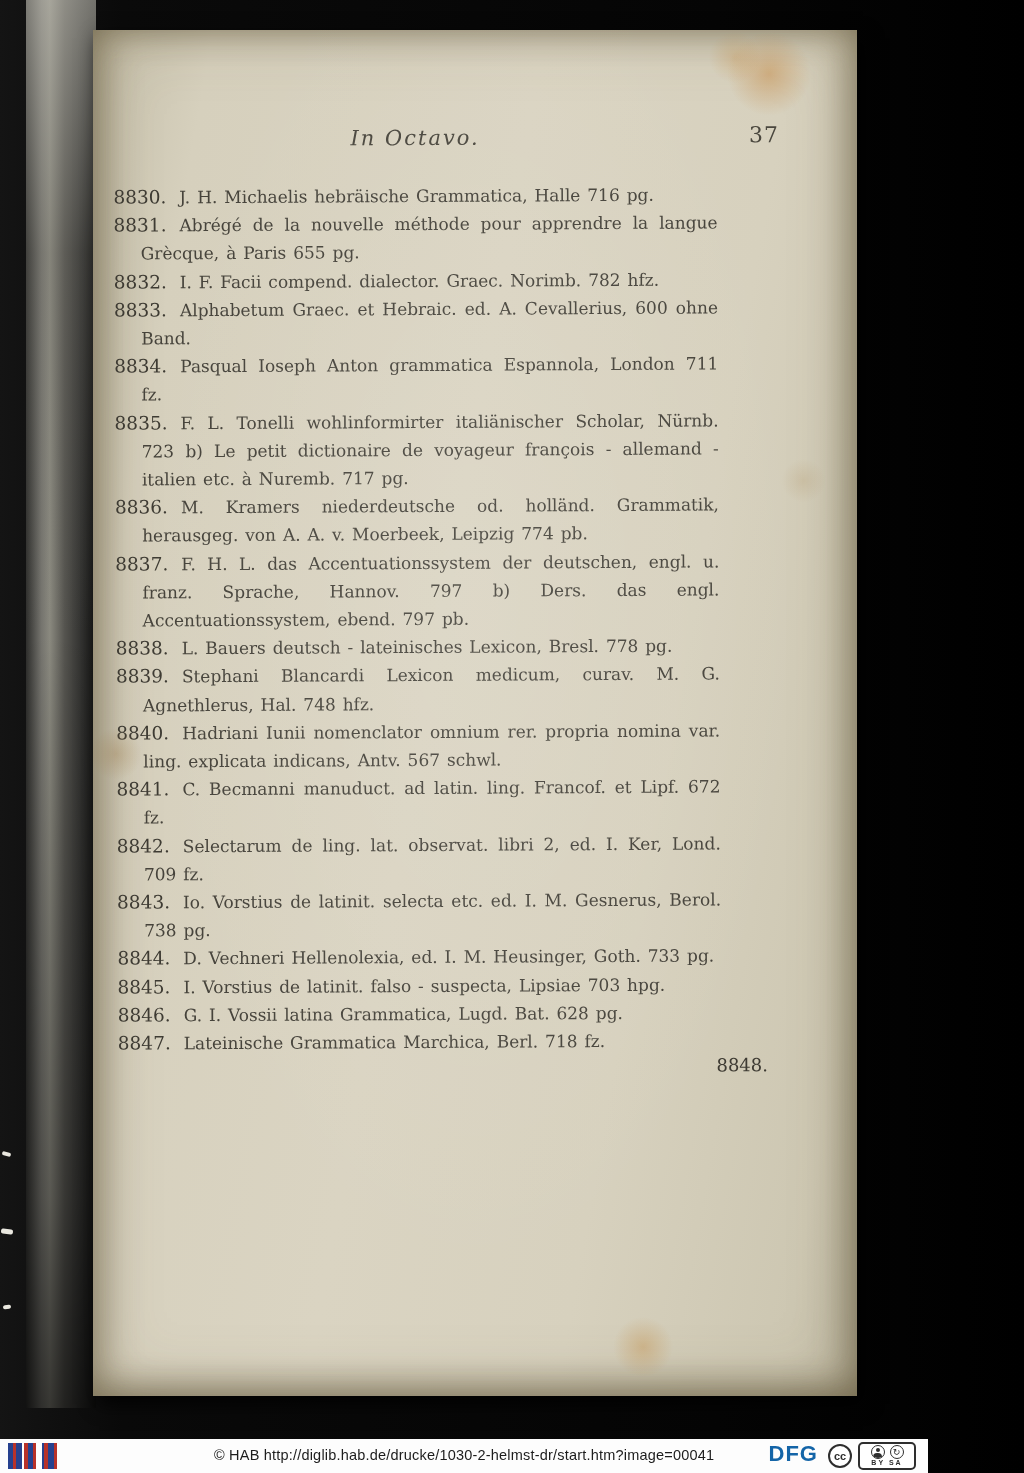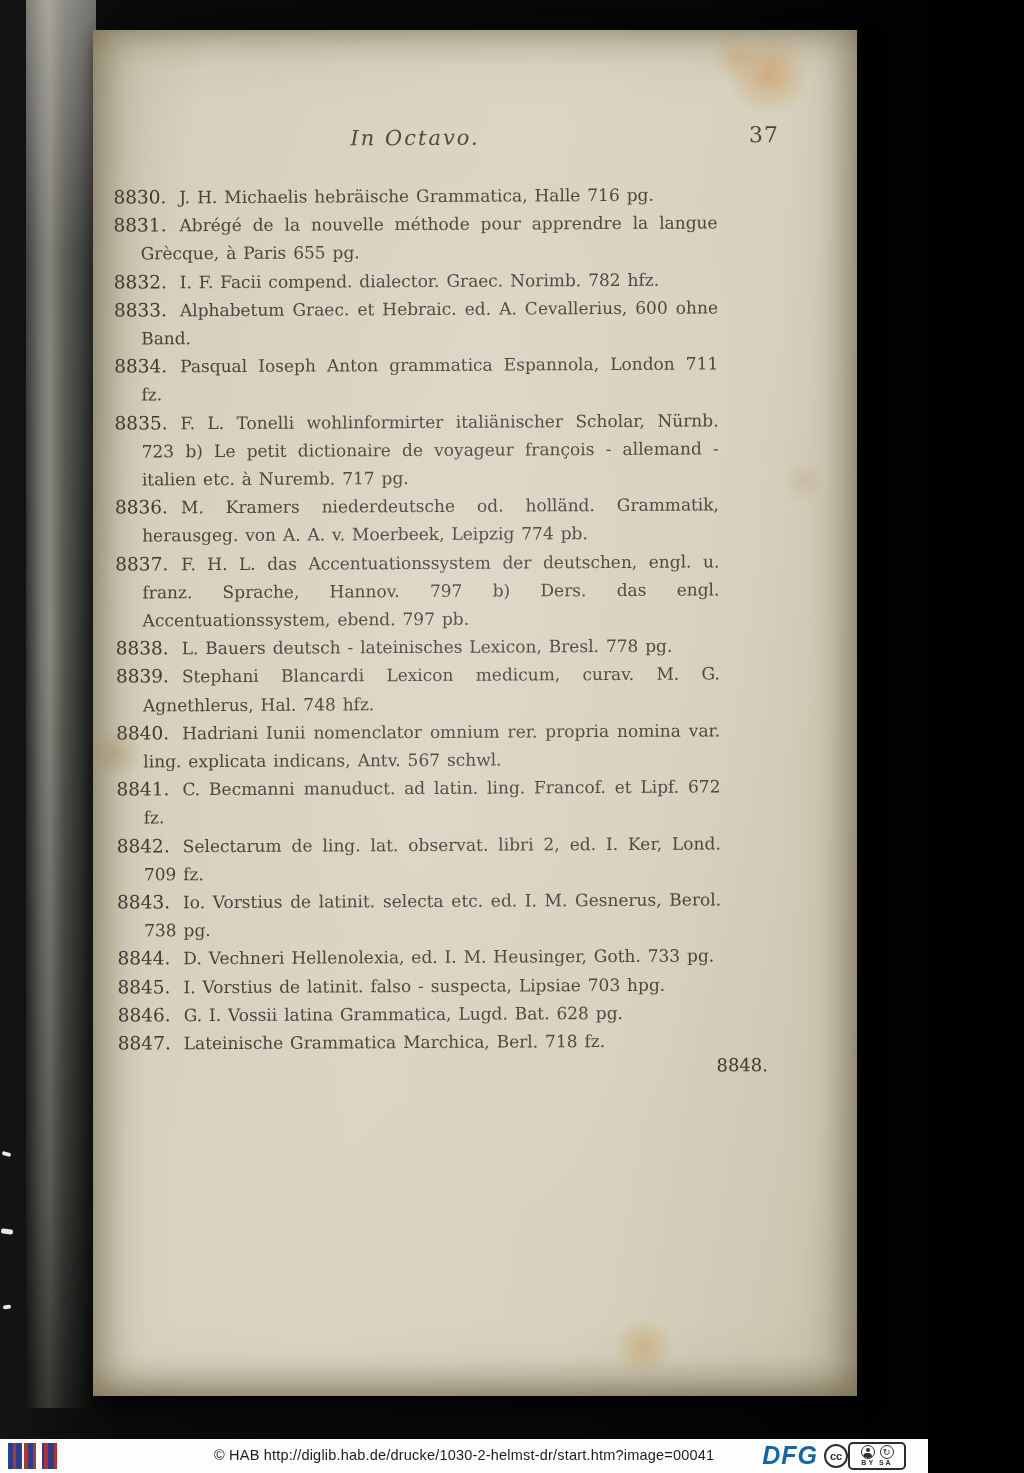--- a/index.html
+++ b/index.html
@@ -50,23 +50,23 @@
   .catchword{margin-top:0;text-align:right;padding-right:2px;font-size:18px;
       width:650px;color:#3e3b33;}
 
   
   .footer-bar{position:absolute;left:0;bottom:0;width:928px;height:34px;
       background:#fdfdfd;display:flex;align-items:center;
       font-family:"Liberation Sans","DejaVu Sans",sans-serif;}
   .barcode{position:absolute;left:8px;top:4px;height:26px;display:flex;align-items:stretch;}
   .bc-stripe{display:inline-block;height:100%;}
   .copyright{position:absolute;left:214px;top:8px;font-size:14.5px;color:#1d1d1d;letter-spacing:.2px;}
-  .dfg{position:absolute;right:110px;top:2px;font-size:25px;font-weight:bold;font-style:italic;
+  .dfg{position:absolute;right:110px;top:2px;font-size:22px;font-weight:bold;
       color:#1465a8;letter-spacing:1px;}
-  .cc-badge{position:absolute;right:22px;top:3px;display:flex;align-items:center;height:28px;}
+  .cc-badge{position:absolute;right:12px;top:3px;display:flex;gap:6px;align-items:center;height:28px;}
   .cc-circle{width:24px;height:24px;border:2px solid #2e2e2e;border-radius:50%;box-sizing:border-box;
       display:flex;align-items:center;justify-content:center;font-weight:bold;font-size:11px;color:#2e2e2e;background:#fff;}
   .bysa-box{width:58px;height:28px;border:2px solid #2e2e2e;border-radius:5px;box-sizing:border-box;
       background:#fff;display:flex;flex-direction:column;align-items:center;justify-content:flex-start;}
   .bysa-icons{display:flex;gap:5px;margin-top:1px;}
   .mini-circle{width:14px;height:14px;border:1.5px solid #2e2e2e;border-radius:50%;box-sizing:border-box;
       display:flex;align-items:center;justify-content:center;font-size:9px;color:#2e2e2e;overflow:hidden;}
   .person{position:relative;width:4px;height:4px;background:#2e2e2e;border-radius:50%;top:-2px;}
   .person::after{content:"";position:absolute;left:-2.5px;top:4.5px;width:9px;height:5px;background:#2e2e2e;
       border-radius:4px 4px 0 0;}

